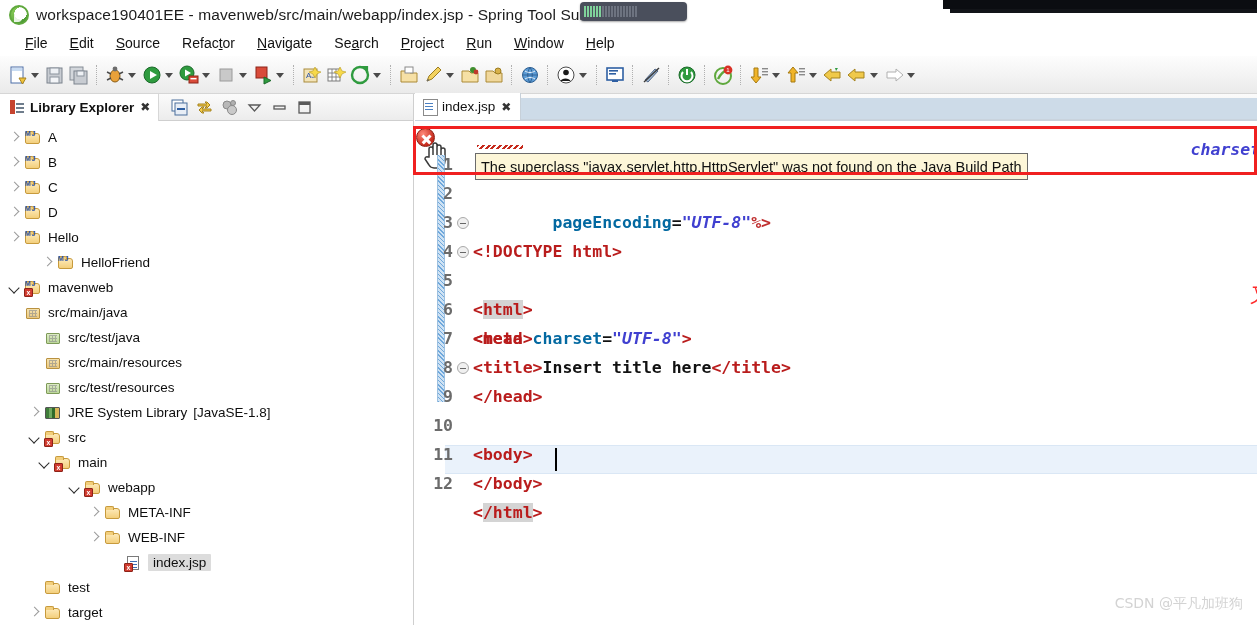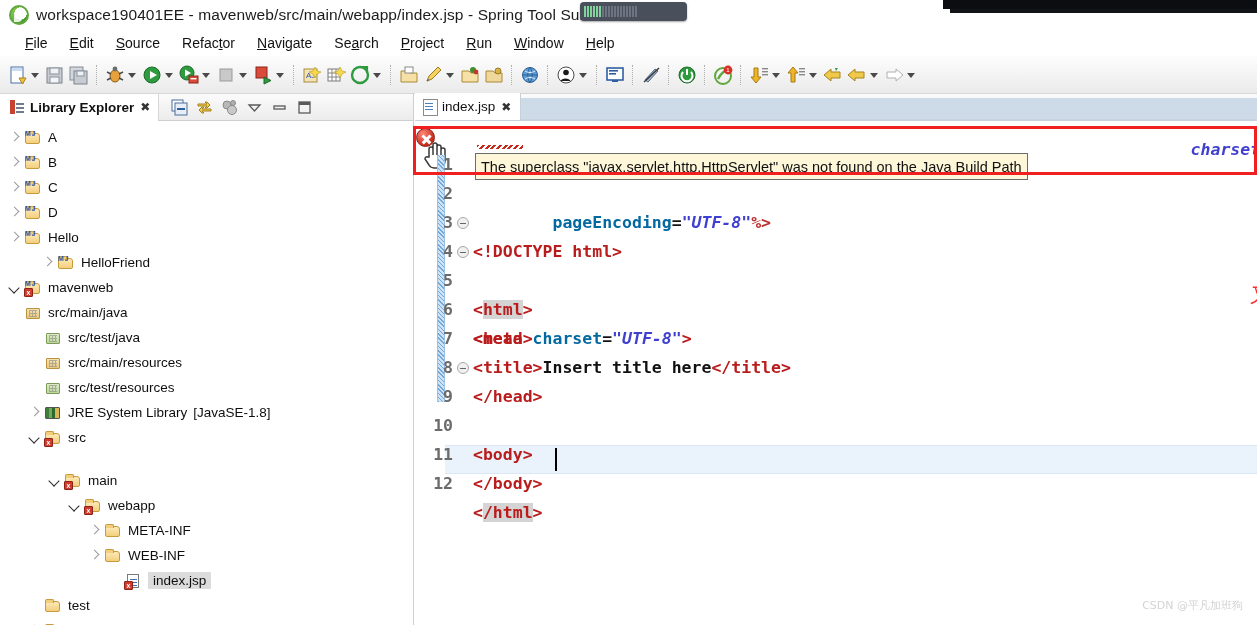--- a/index.html
+++ b/index.html
@@ -303,21 +303,21 @@
   
   #cn-note{
     position:absolute;left:835px;top:188px;
     font-family:"DejaVu Sans",sans-serif; font-size:20px; color:#ff2a2a;
     white-space:nowrap; font-weight:normal;
   }
 
   
   #watermark{
     position:absolute;right:14px;bottom:12px;
-    font-family:"DejaVu Sans",sans-serif;font-size:11px;color:#d3d3d3;white-space:nowrap;
+    font-family:"DejaVu Sans",sans-serif;font-size:14px;color:#d3d3d3;white-space:nowrap;
   }
 
   
   .squiggle{
     position:absolute;height:4px;
     background:repeating-linear-gradient(135deg,#c62a1c 0 2px,transparent 2px 4px);
   }
 </style>
 </head>
 <body>
@@ -736,21 +736,21 @@
         <span class="tlabel dim">[JavaSE-1.8]</span>
       </div>
       <div class="trow" style="padding-left: 26px;">
         <span class="twist open"></span>
         <span class="ic">
           <span class="ic-folder"></span>
           <span class="err-badge">x</span>
         </span>
         <span class="tlabel">src</span>
       </div>
-      <div class="trow" style="padding-left: 46px; margin-top: 18px;">
+      <div class="trow" style="padding-left: 36px;">
         <span class="twist open"></span>
         <span class="ic">
           <span class="ic-folder"></span>
           <span class="err-badge">x</span>
         </span>
         <span class="tlabel">main</span>
       </div>
       <div class="trow" style="padding-left: 66px;">
         <span class="twist open"></span>
         <span class="ic">

